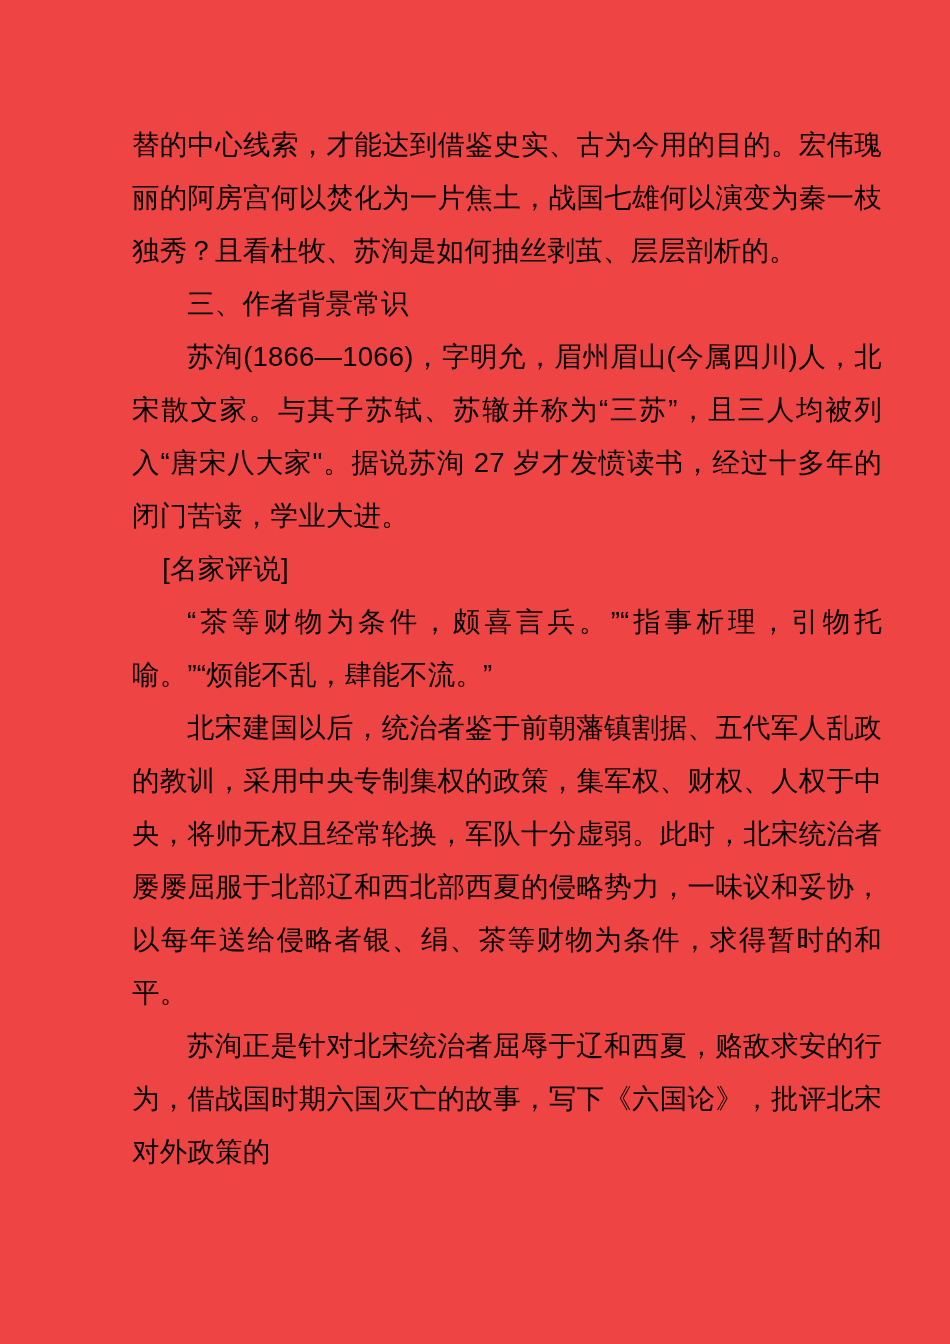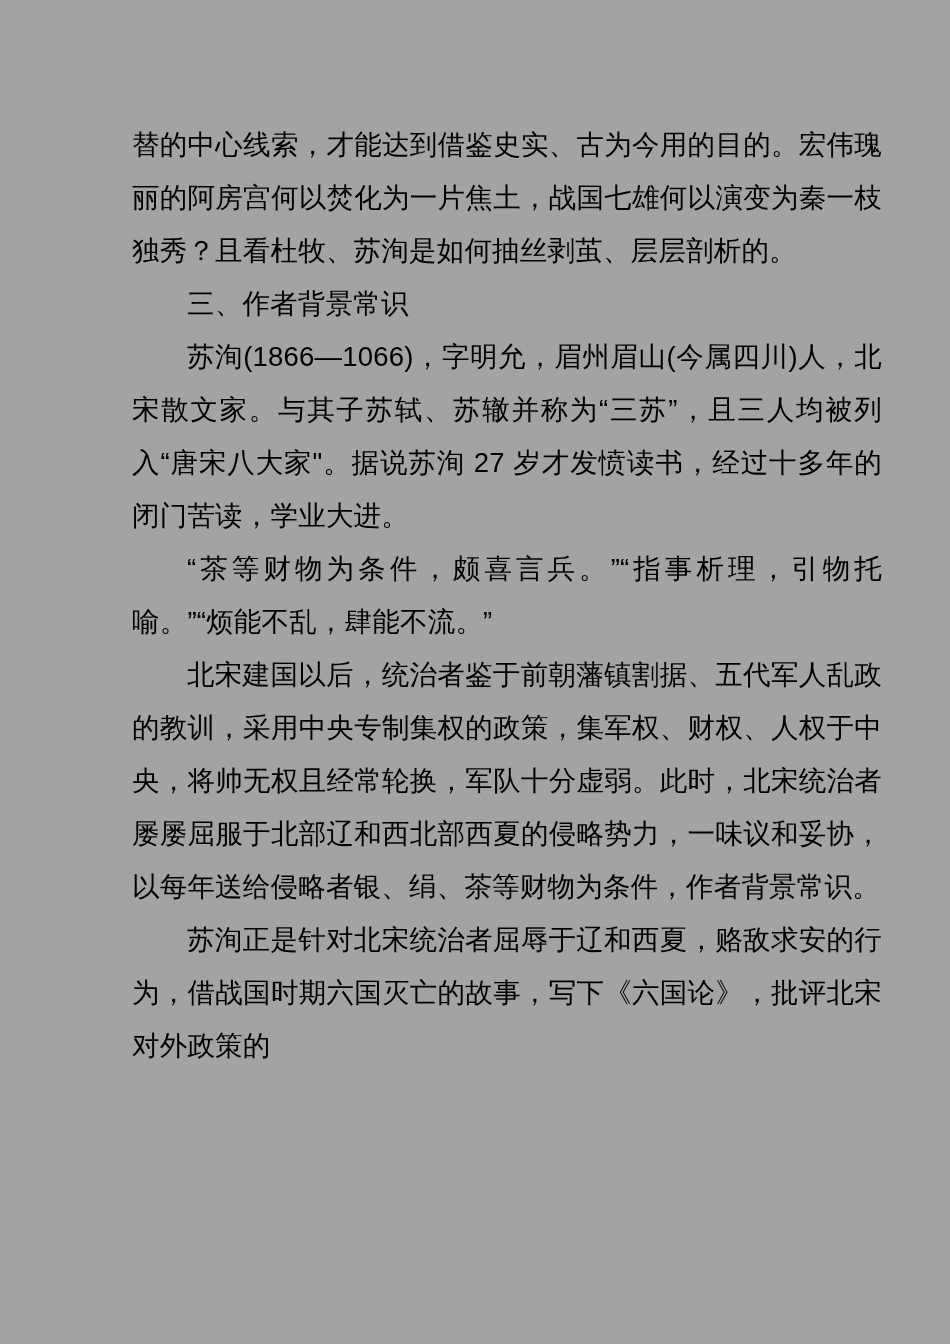--- a/index.html
+++ b/index.html
@@ -4,21 +4,21 @@
 <style>
   html, body {
     margin: 0;
     padding: 0;
     background: #ffffff;
   }
   .page {
     position: relative;
     width: 950px;
     height: 1344px;
-    background: #a3a3a3;
+    background: #ef4444;
     box-sizing: border-box;
     padding: 118px 68px 0 132px;
     font-family: "Liberation Sans", sans-serif;
     overflow: hidden;
   }
   .doc-body {
     font-size: 27.5px;
     line-height: 53px;
     color: #000000;
     letter-spacing: 0.2px;
@@ -38,17 +38,18 @@
   }
 </style>
 </head>
 <body>
 
 <div class="page">
   <div class="doc-body">
     <p class="para">替的中心线索，才能达到借鉴史实、古为今用的目的。宏伟瑰丽的阿房宫何以焚化为一片焦土，战国七雄何以演变为秦一枝独秀？且看杜牧、苏洵是如何抽丝剥茧、层层剖析的。</p>
     <p class="para indent">三、作者背景常识</p>
     <p class="para indent">苏洵(1866—1066)，字明允，眉州眉山(今属四川)人，北宋散文家。与其子苏轼、苏辙并称为“三苏”，且三人均被列入“唐宋八大家"。据说苏洵 27 岁才发愤读书，经过十多年的闭门苦读，学业大进。</p>
+    <p class="para indent-one">[名家评说]</p>
     <p class="para indent">“茶等财物为条件，颇喜言兵。”“指事析理，引物托喻。”“烦能不乱，肆能不流。”</p>
-    <p class="para indent">北宋建国以后，统治者鉴于前朝藩镇割据、五代军人乱政的教训，采用中央专制集权的政策，集军权、财权、人权于中央，将帅无权且经常轮换，军队十分虚弱。此时，北宋统治者屡屡屈服于北部辽和西北部西夏的侵略势力，一味议和妥协，以每年送给侵略者银、绢、茶等财物为条件，作者背景常识。</p>
+    <p class="para indent">北宋建国以后，统治者鉴于前朝藩镇割据、五代军人乱政的教训，采用中央专制集权的政策，集军权、财权、人权于中央，将帅无权且经常轮换，军队十分虚弱。此时，北宋统治者屡屡屈服于北部辽和西北部西夏的侵略势力，一味议和妥协，以每年送给侵略者银、绢、茶等财物为条件，求得暂时的和平。</p>
     <p class="para indent">苏洵正是针对北宋统治者屈辱于辽和西夏，赂敌求安的行为，借战国时期六国灭亡的故事，写下《六国论》，批评北宋对外政策的</p>
   </div>
 </div>
 
 </body></html>

